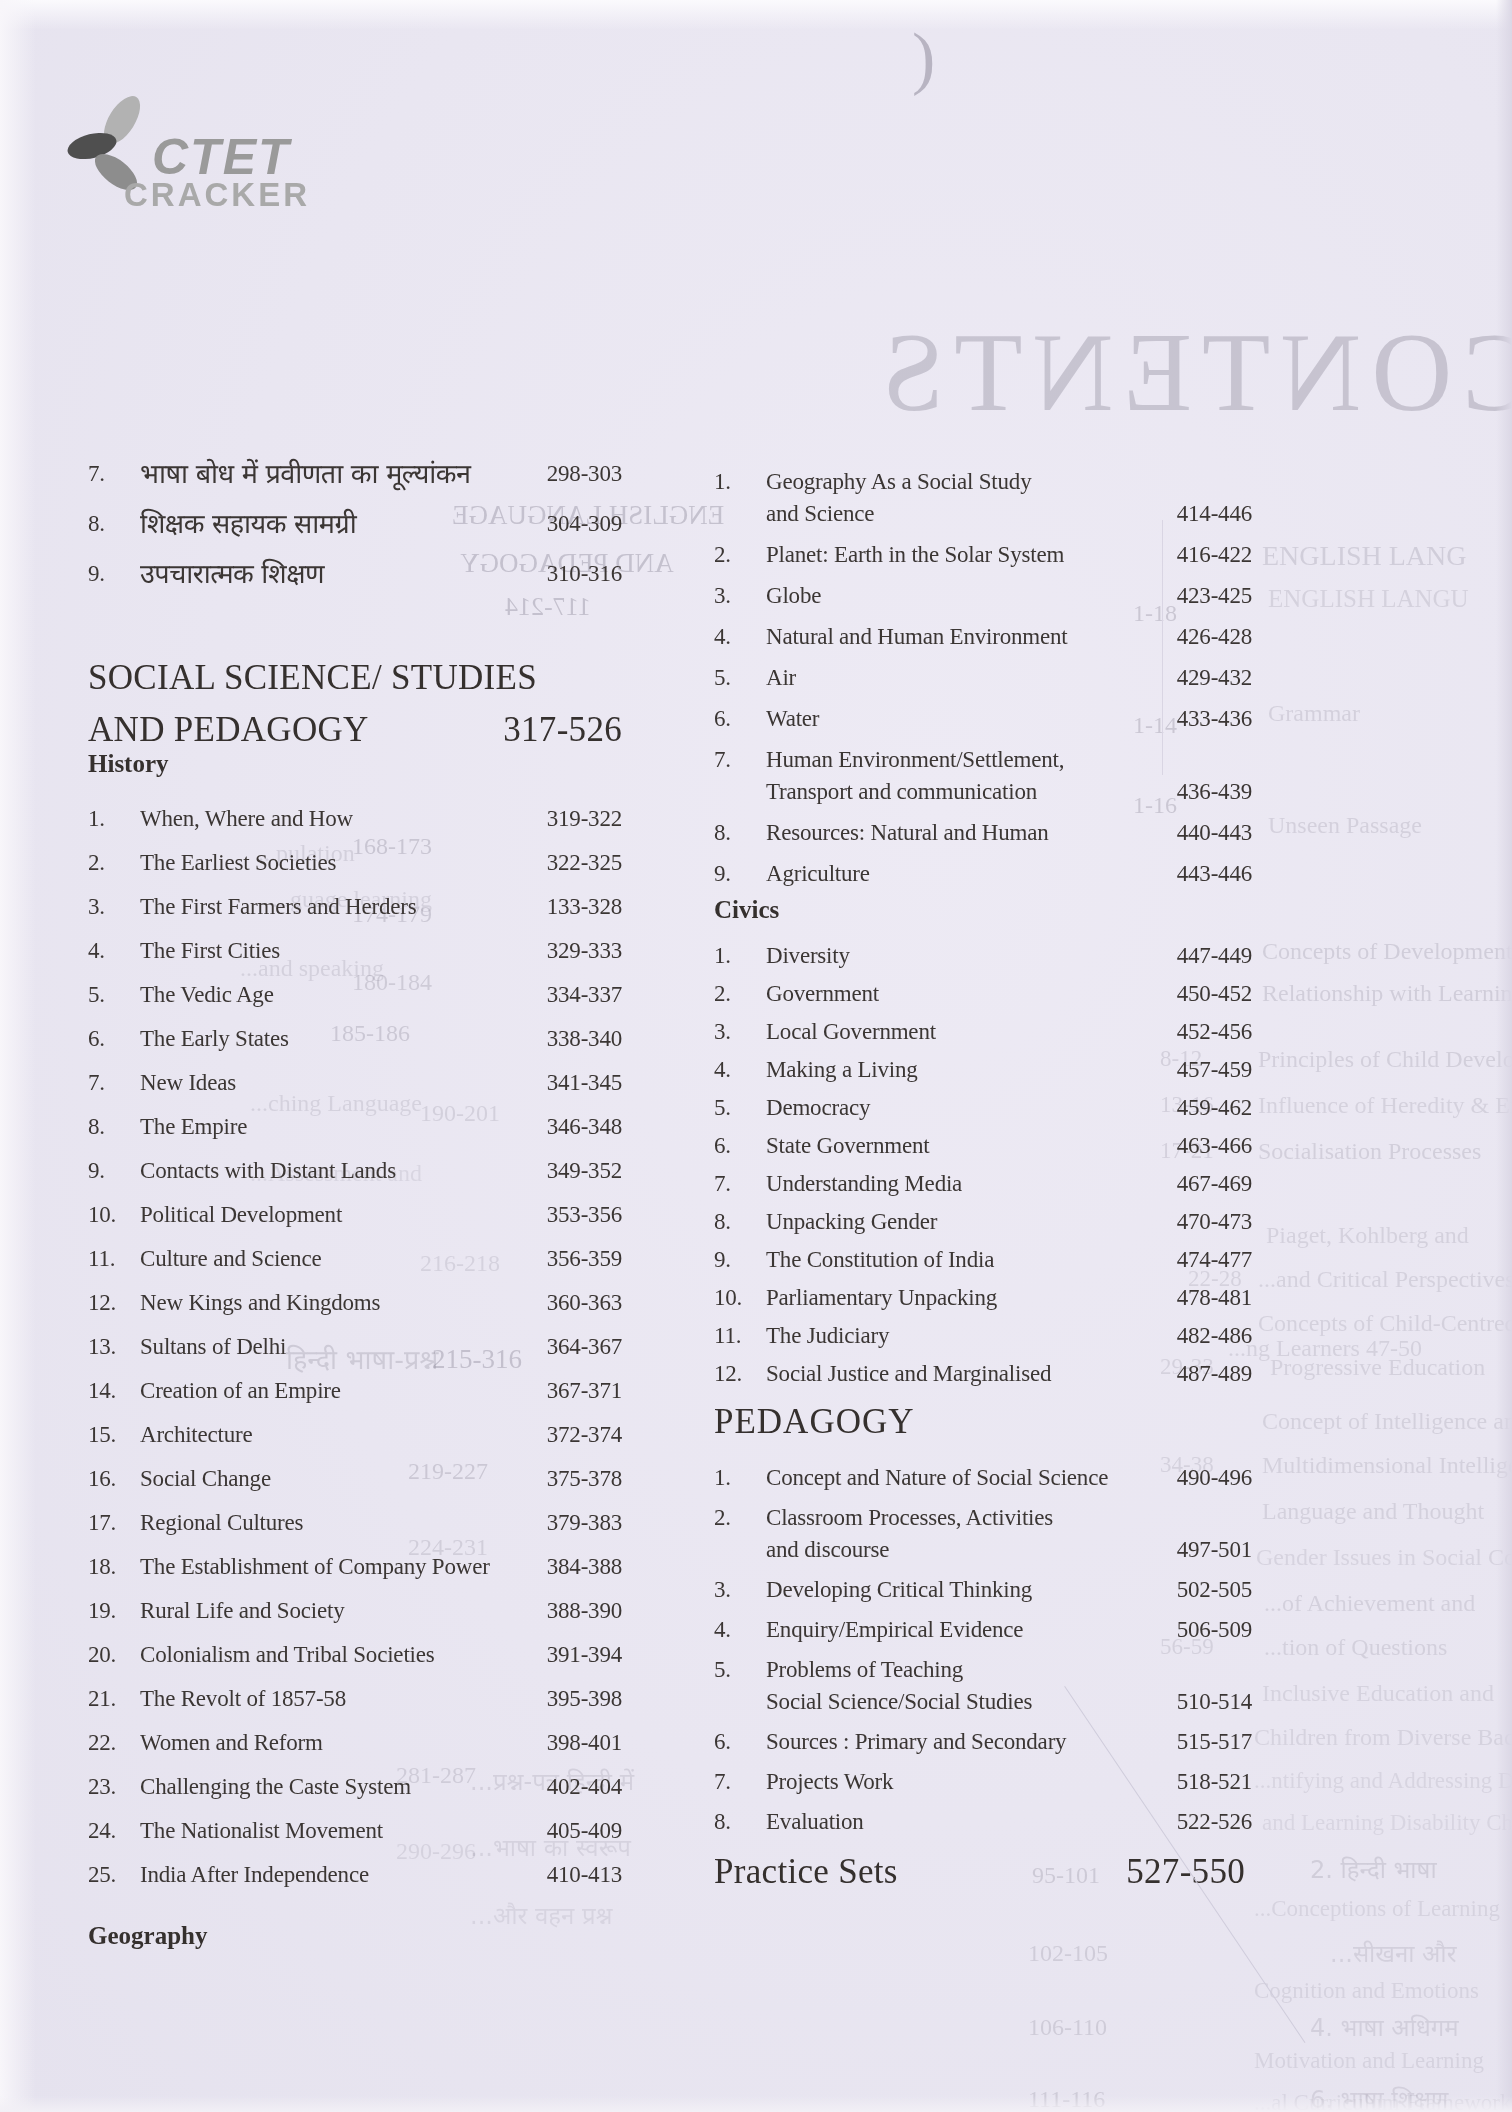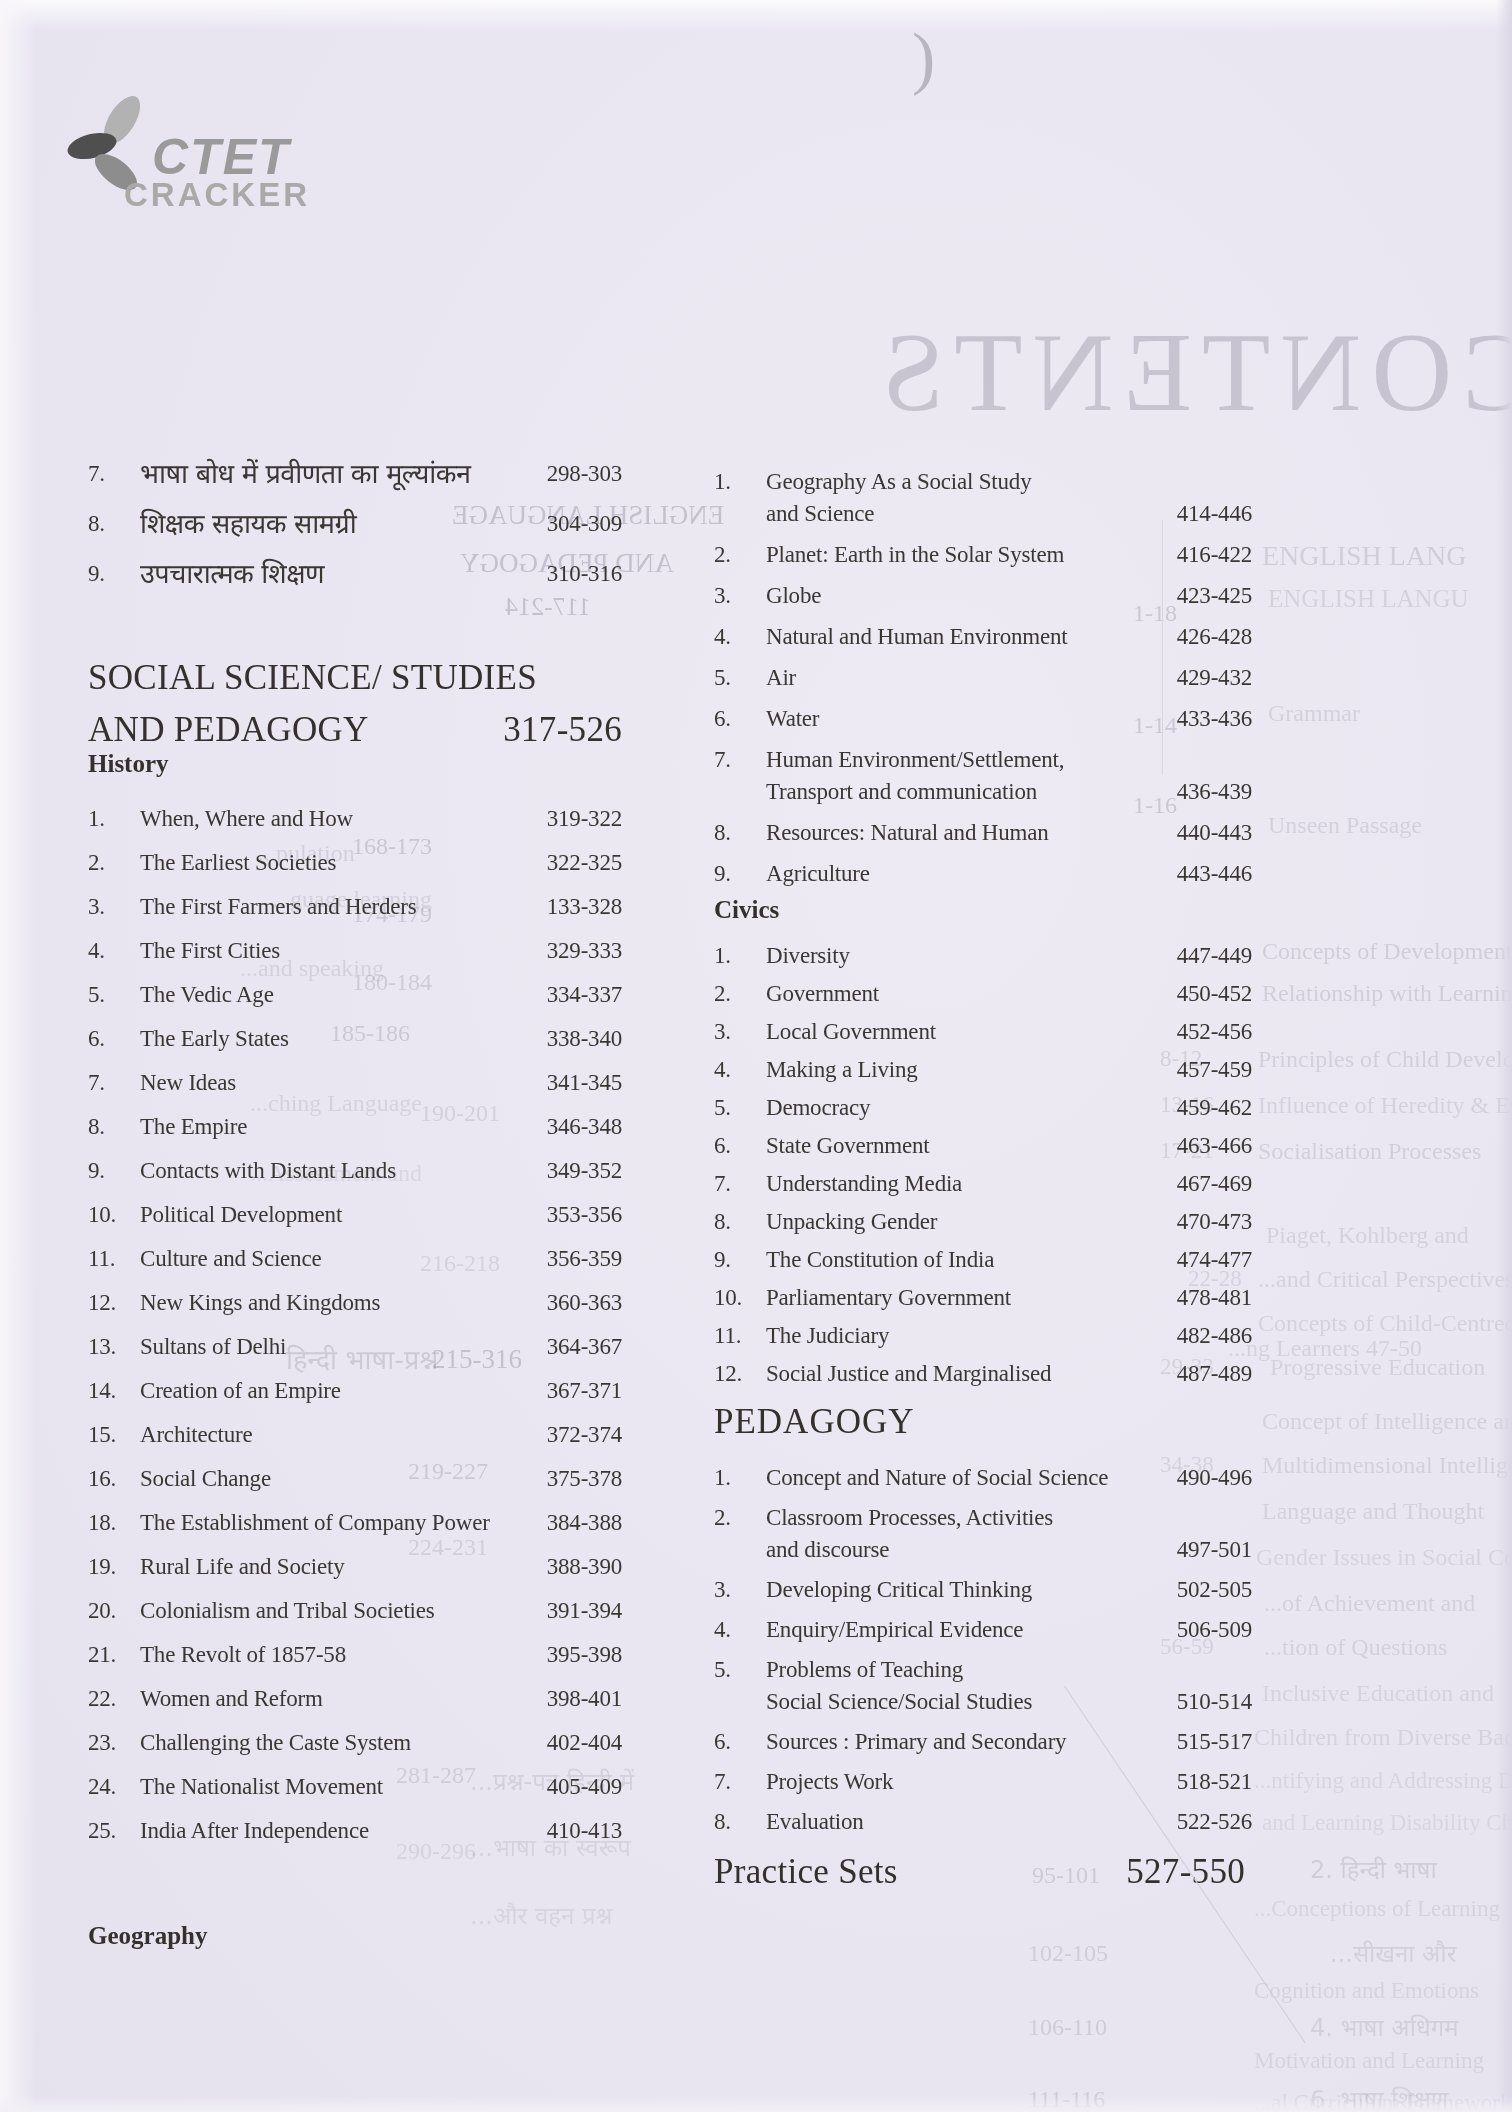--- a/index.html
+++ b/index.html
@@ -247,20 +247,25 @@
     <span class="num">15.</span>
     <span class="title">Architecture</span>
     <span class="pages">372-374</span>
   </div>
       <div class="row">
     <span class="num">16.</span>
     <span class="title">Social Change</span>
     <span class="pages">375-378</span>
   </div>
       <div class="row">
+    <span class="num">17.</span>
+    <span class="title">Regional Cultures</span>
+    <span class="pages">379-383</span>
+  </div>
+      <div class="row">
     <span class="num">18.</span>
     <span class="title">The Establishment of Company Power</span>
     <span class="pages">384-388</span>
   </div>
       <div class="row">
     <span class="num">19.</span>
     <span class="title">Rural Life and Society</span>
     <span class="pages">388-390</span>
   </div>
       <div class="row">
@@ -387,21 +392,21 @@
     <span class="title">Unpacking Gender</span>
     <span class="pages">470-473</span>
   </div>
       <div class="row">
     <span class="num">9.</span>
     <span class="title">The Constitution of India</span>
     <span class="pages">474-477</span>
   </div>
       <div class="row">
     <span class="num">10.</span>
-    <span class="title">Parliamentary Government</span>
+    <span class="title">Parliamentary Unpacking</span>
     <span class="pages">478-481</span>
   </div>
       <div class="row">
     <span class="num">11.</span>
     <span class="title">The Judiciary</span>
     <span class="pages">482-486</span>
   </div>
       <div class="row">
     <span class="num">12.</span>
     <span class="title">Social Justice and Marginalised</span>

